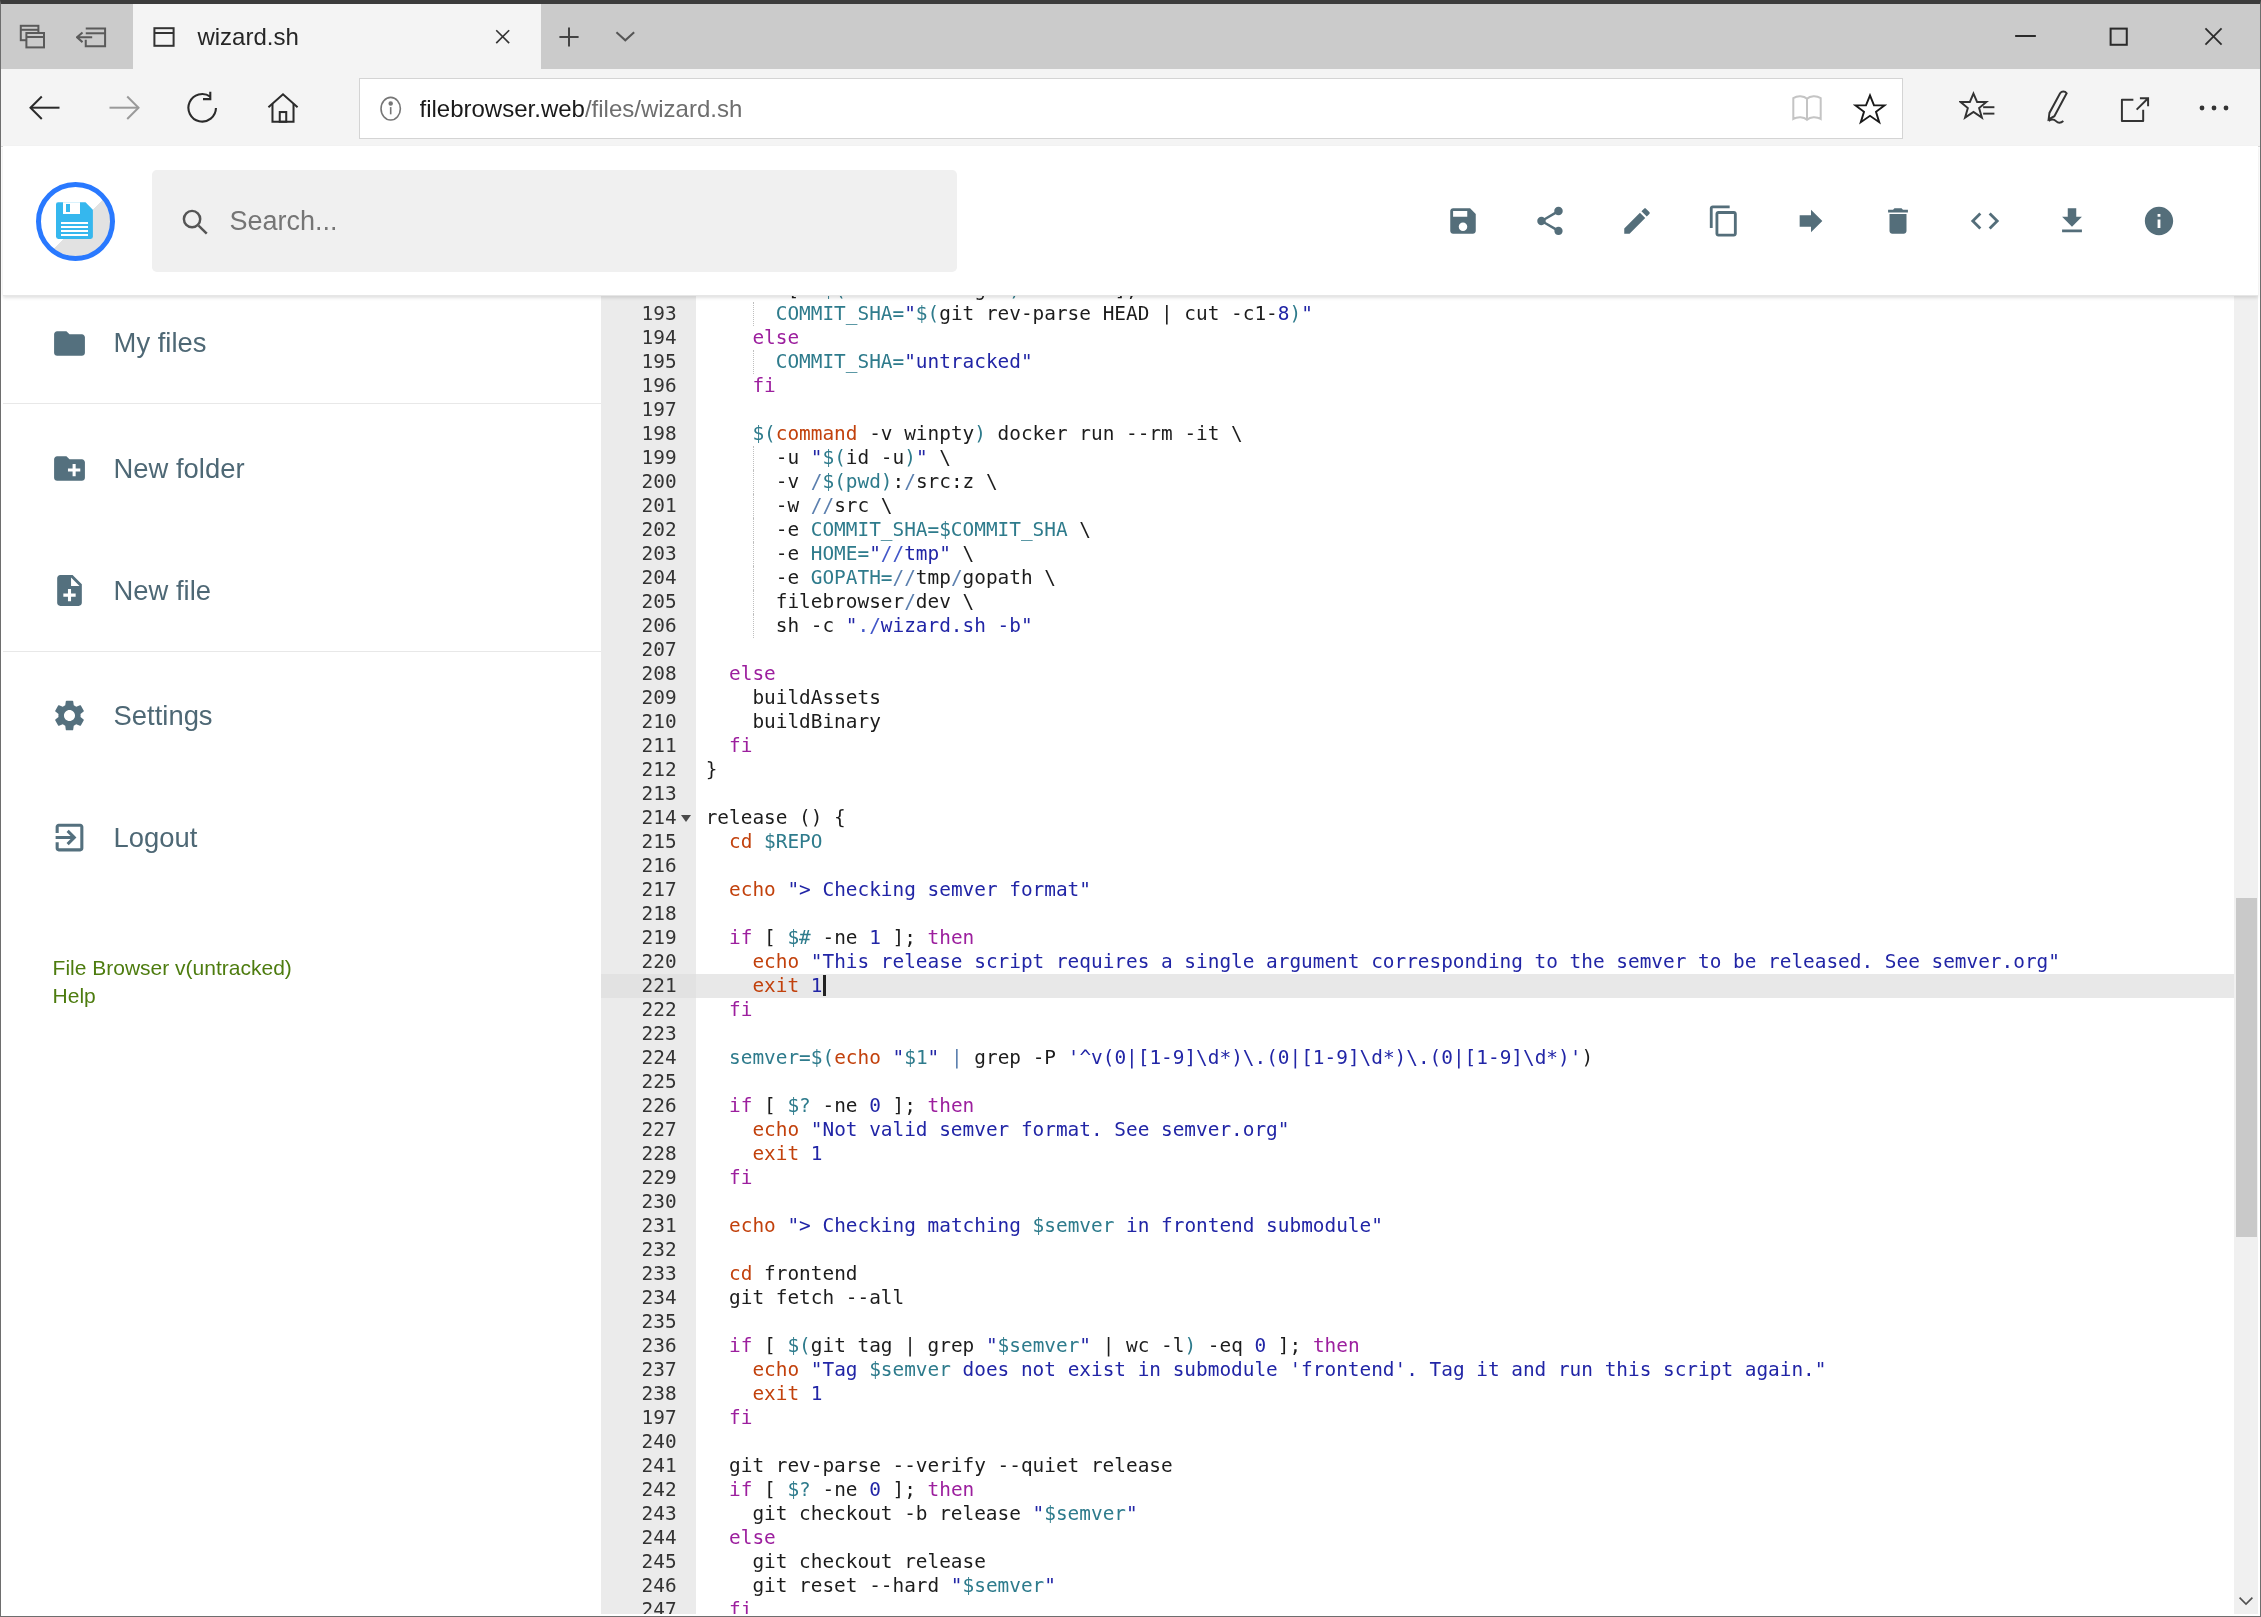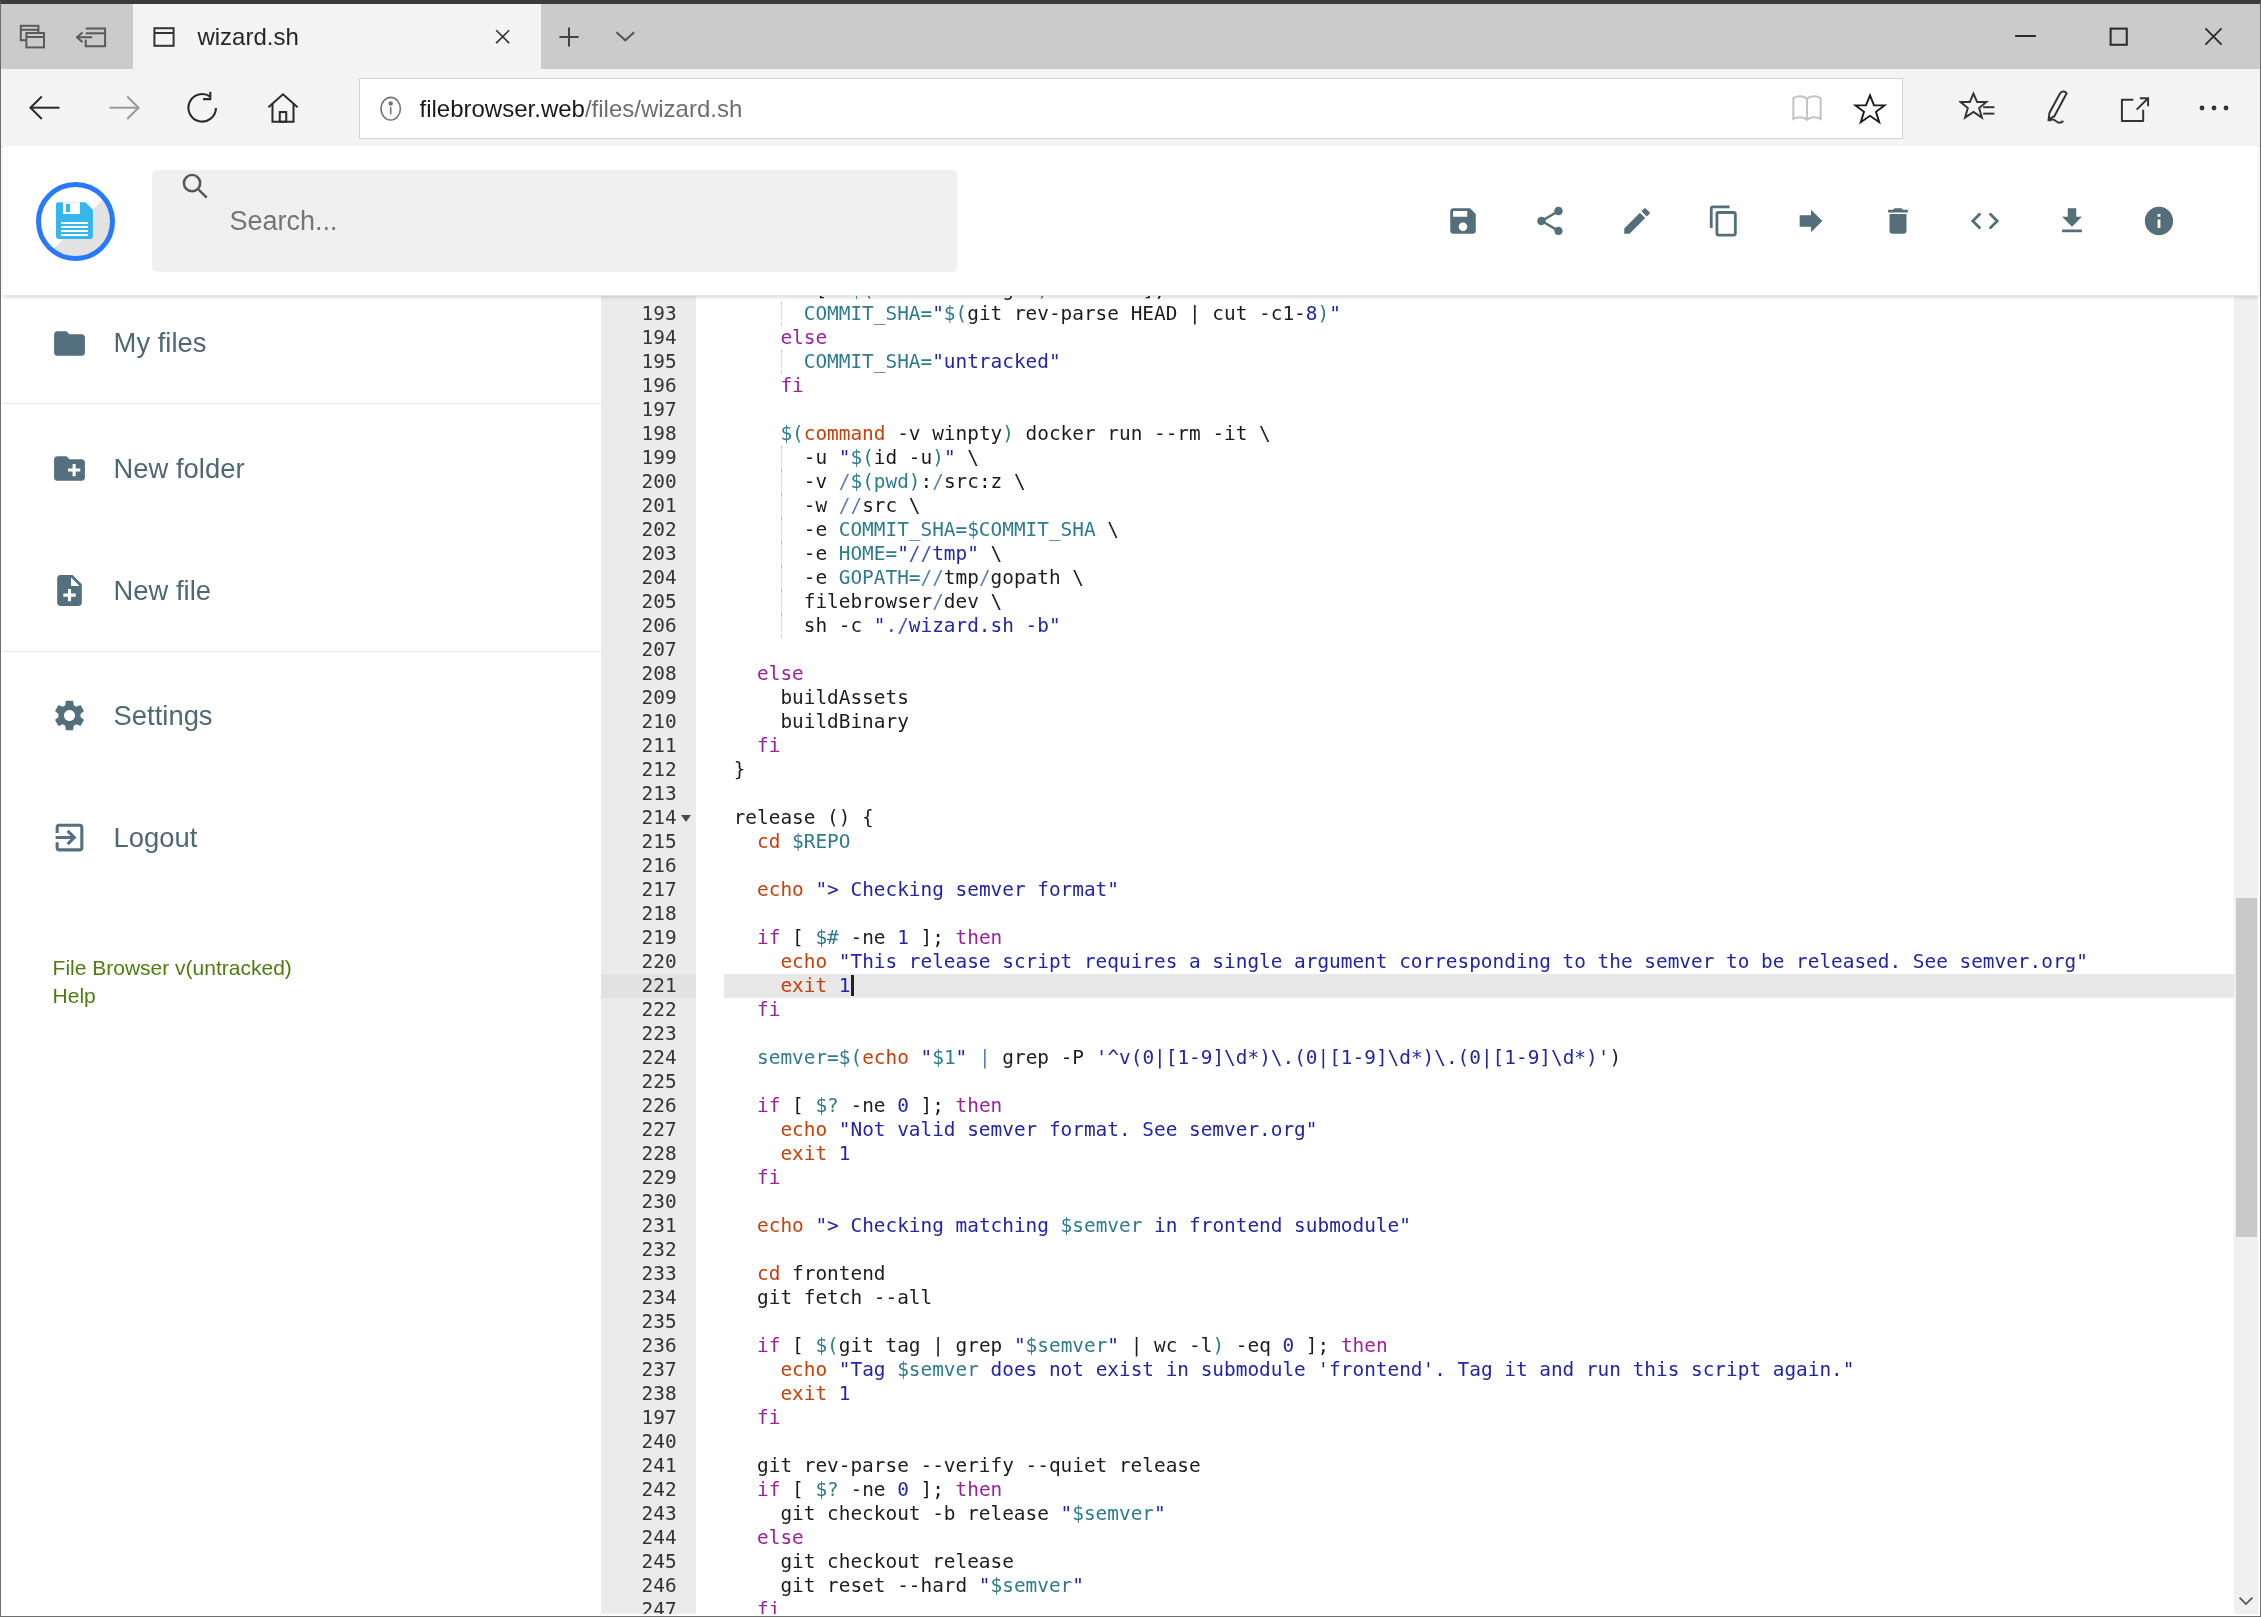--- a/index.html
+++ b/index.html
@@ -40,40 +40,40 @@
                border-bottom:0.8px solid #e6e6e6; box-shadow:0 1.6px 3.2px rgba(0,0,0,.12); z-index:5; }
   .logo { position:absolute; left:33px; top:36px; width:79px; height:79px; border-radius:50%;
           border:5.7px solid #2979ff; background:linear-gradient(135deg,#fff 54%,#e2e2e2 54%); overflow:hidden; }
   .floppy { position:absolute; left:15.3px; top:15.3px; width:37px; height:37px; background:#35b7ee;
             border-radius:2.4px; clip-path:polygon(0 0,80% 0,100% 20%,100% 100%,0 100%); }
   .floppy .shutter { position:absolute; top:0; left:7.3px; width:17px; height:12px; background:#fff; }
   .floppy .shutter i { position:absolute; left:2.4px; top:1.6px; width:4.8px; height:8px; background:#35b7ee; }
   .floppy .label { position:absolute; left:4.8px; right:4.8px; bottom:2.4px; height:15.3px; background:#fff;
             background-image:repeating-linear-gradient(#fff 0 2.4px,#35b7ee 2.4px 4px); }
   .search { position:absolute; left:149px; top:24px; width:805px; height:102px; background:#f0f0f0;
-            border-radius:4.8px; display:flex; padding:0 27.4px; }
+            border-radius:4.8px; display:flex; align-items:center; padding:0 27.4px; }
   .search input { border:none; outline:none; background:transparent; font-size:27px; color:#333;
             margin-left:19.4px; width:100%; font-family:"Liberation Sans", sans-serif; }
   .search input::placeholder { color:#757575; }
   .toolbar { position:absolute; left:1417px; top:0; height:150px; display:flex; align-items:center; }
   .tool-btn { width:87px; height:97px; display:flex; align-items:center; justify-content:center; color:#546e7a; }
 
   
   .sidebar { position:absolute; left:1.6px; top:292px; width:598px; bottom:1.6px; background:#fff; }
   .side-item { position:absolute; left:0; width:100%; height:73px; display:flex; align-items:center;
                padding-left:48px; color:#4e6875; }
   .side-item .lbl { font-size:27.4px; margin-left:26px; }
   .side-item svg { color:#54707e; }
   .divider { position:absolute; left:0; width:100%; height:0.8px; background:#e8e8e8; }
   .side-foot { position:absolute; left:50px; font-size:21px; color:#4d7c0f; }
 
   
   .editor { position:absolute; left:600px; top:292px; right:25px; bottom:1.6px; background:#fff; overflow:hidden;
             font-family:"DejaVu Sans Mono", monospace; font-size:19.4px; line-height:24px; }
-  .cm-line { display:flex; min-height:24px; width:100%;gap:28px; }
+  .cm-line { display:flex; min-height:24px; width:100%; }
   .cm-line.clip { margin-top:-18px; }
   .cm-line.active .ltext-wrap { background:#e8e8e8; }
   .cm-line.active .gutter-cell { background:#e2e2e2; }
   .gutter-cell { flex:none; width:95px; background:#ebebeb; color:#333; display:flex; }
   .lnum { flex:1; text-align:right; }
   .fold { width:19.4px; position:relative; }
   .fold.down::after { content:""; position:absolute; left:4px; top:9px; border-left:5.7px solid transparent;
                       border-right:5.7px solid transparent; border-top:7.3px solid #4a4a4a; }
   .ltext-wrap { flex:1; position:relative; }
   .ltext { padding-left:9.7px; white-space:pre; position:relative; }

